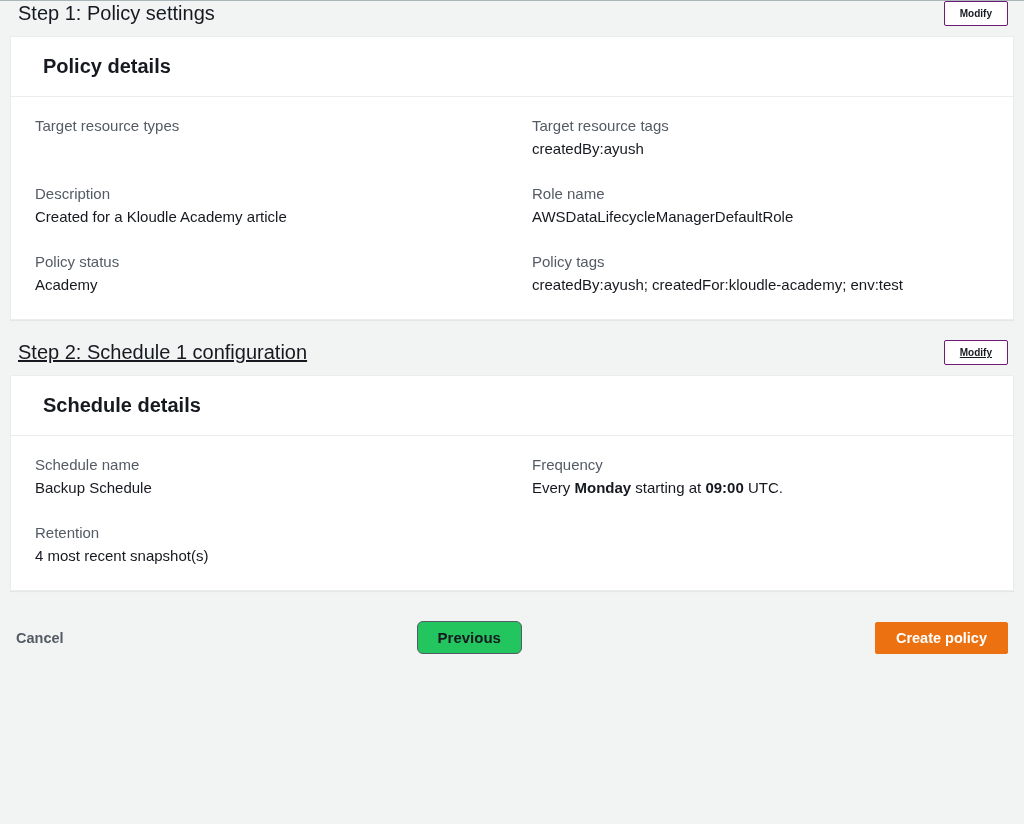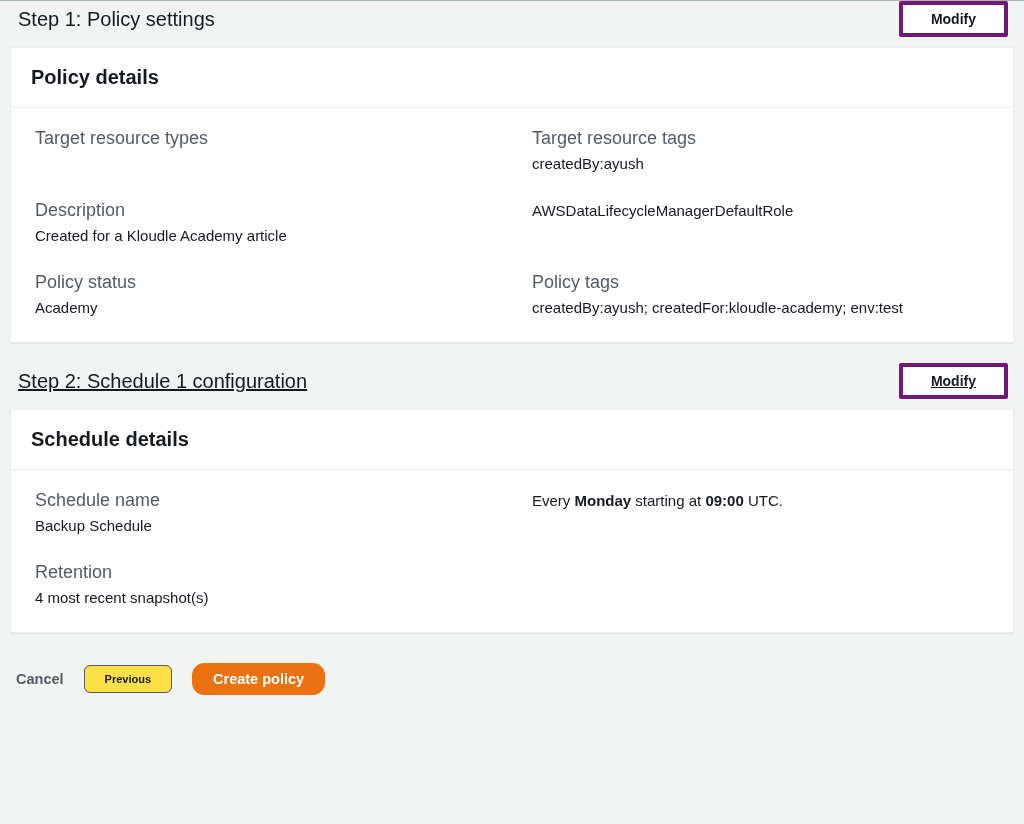--- a/index.html
+++ b/index.html
@@ -31,100 +31,100 @@
   }
   .step-title {
     font-size: 20px;
     font-weight: 400;
     color: #16191f;
     margin: 0;
     padding: 0;
   }
   .modify-btn {
     background: #fff;
-    border: 4px solid #701a75;
-    color: #16191f;
-    font-weight: 700;
-    font-size: 14px;
-    padding: 6px 28px;
+    border: 1px solid #701a75;
+    color: #16191f;
+    font-weight: 700;
+    font-size: 10px;
+    padding: 6px 15px;
     border-radius: 2px;
     cursor: pointer;
   }
 
   .card {
     background: #fff;
     border: 1px solid #eaeded;
     margin: 10px 10px 20px 10px;
     box-shadow: 0 1px 1px rgba(0,0,0,0.05);
   }
   .card-header {
-    padding: 18px 20px;
+    padding: 18px 32px;
     border-bottom: 1px solid #eaeded;
   }
   .card-title {
     font-size: 20px;
     font-weight: 700;
     margin: 0;
     color: #16191f;
   }
   .card-body {
     padding: 20px 24px 24px 24px;
     display: grid;
     grid-template-columns: 1fr 1fr;
     column-gap: 40px;
     row-gap: 26px;
   }
   .field { }
   .field-label {
     color: #545b64;
-    font-size: 18px;
+    font-size: 15px;
     margin-bottom: 4px;
   }
   .field-value {
     color: #16191f;
     font-size: 15px;
     line-height: 1.4;
   }
   .step-header.second {
     border-top: none;
     margin-top: 16px;
     text-decoration: underline;
   }
 
   .footer {
     display: flex;
-    justify-content: flex-start;
+    justify-content: space-between;
     align-items: center;
     gap: 20px;
     padding: 10px 16px 16px 16px;
   }
   .footer .cancel-link {
     color: #545b64;
     font-weight: 700;
     cursor: pointer;
     font-size: 14.5px;
   }
   .footer .prev-btn {
-    background: #fde047;
+    background: #22c55e;
     border: 1px solid #545b64;
     color: #16191f;
     font-weight: 700;
-    font-size: 11px;
+    font-size: 15px;
     padding: 7px 20px;
     border-radius: 6px;
     cursor: pointer;
   }
   .footer .create-btn {
     background: #ec7211;
     border: 1px solid #ec7211;
     color: #fff;
     font-weight: 700;
     font-size: 14.5px;
     padding: 7px 20px;
-    border-radius: 12px;
+    border-radius: 2px;
     cursor: pointer;
   }
   .freq-line b { font-weight: 700; }
 </style>
 </head>
 <body>
 
 <div class="page">
 
   <div class="step-header first">
@@ -146,20 +146,21 @@
         <div class="field-label">Target resource tags</div>
         <div class="field-value">createdBy:ayush</div>
       </div>
 
       <div class="field">
         <div class="field-label">Description</div>
         <div class="field-value">Created for a Kloudle Academy article</div>
       </div>
 
       <div class="field">
+        <div class="field-label">Role name</div>
         <div class="field-value">AWSDataLifecycleManagerDefaultRole</div>
       </div>
 
       <div class="field">
         <div class="field-label">Policy status</div>
         <div class="field-value">Academy</div>
       </div>
 
       <div class="field">
         <div class="field-label">Policy tags</div>
@@ -179,20 +180,21 @@
       <h3 class="card-title">Schedule details</h3>
     </div>
     <div class="card-body">
 
       <div class="field">
         <div class="field-label">Schedule name</div>
         <div class="field-value">Backup Schedule</div>
       </div>
 
       <div class="field">
+        <div class="field-label">Frequency</div>
         <div class="field-value freq-line">
           <span>Every </span><b>Monday</b><span> starting at </span><b>09:00</b><span> UTC.</span>
         </div>
       </div>
 
       <div class="field">
         <div class="field-label">Retention</div>
         <div class="field-value">4 most recent snapshot(s)</div>
       </div>
 

